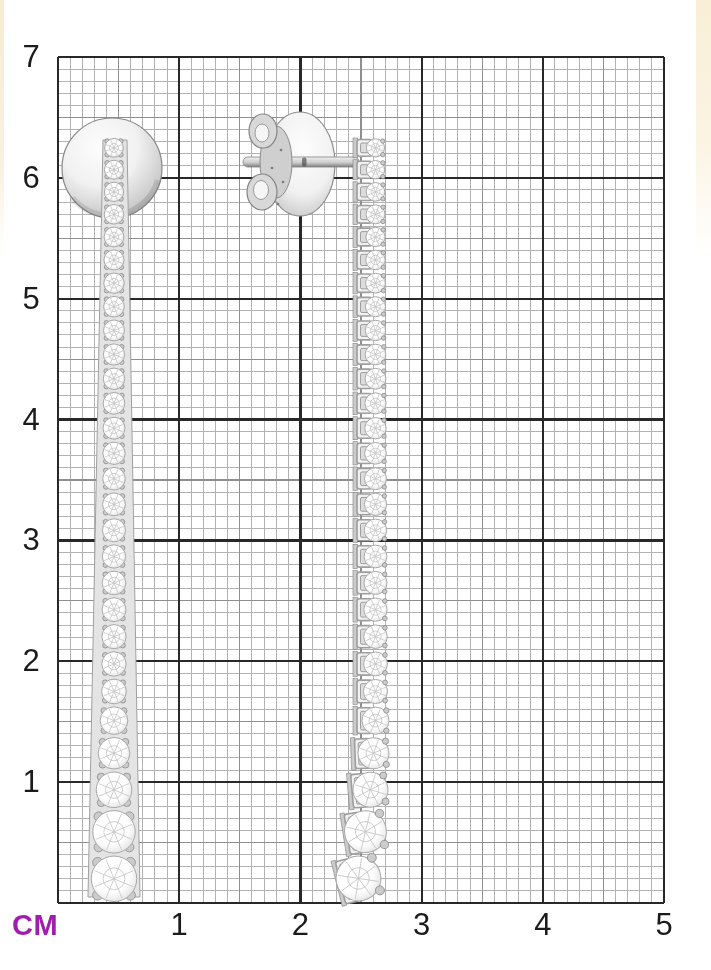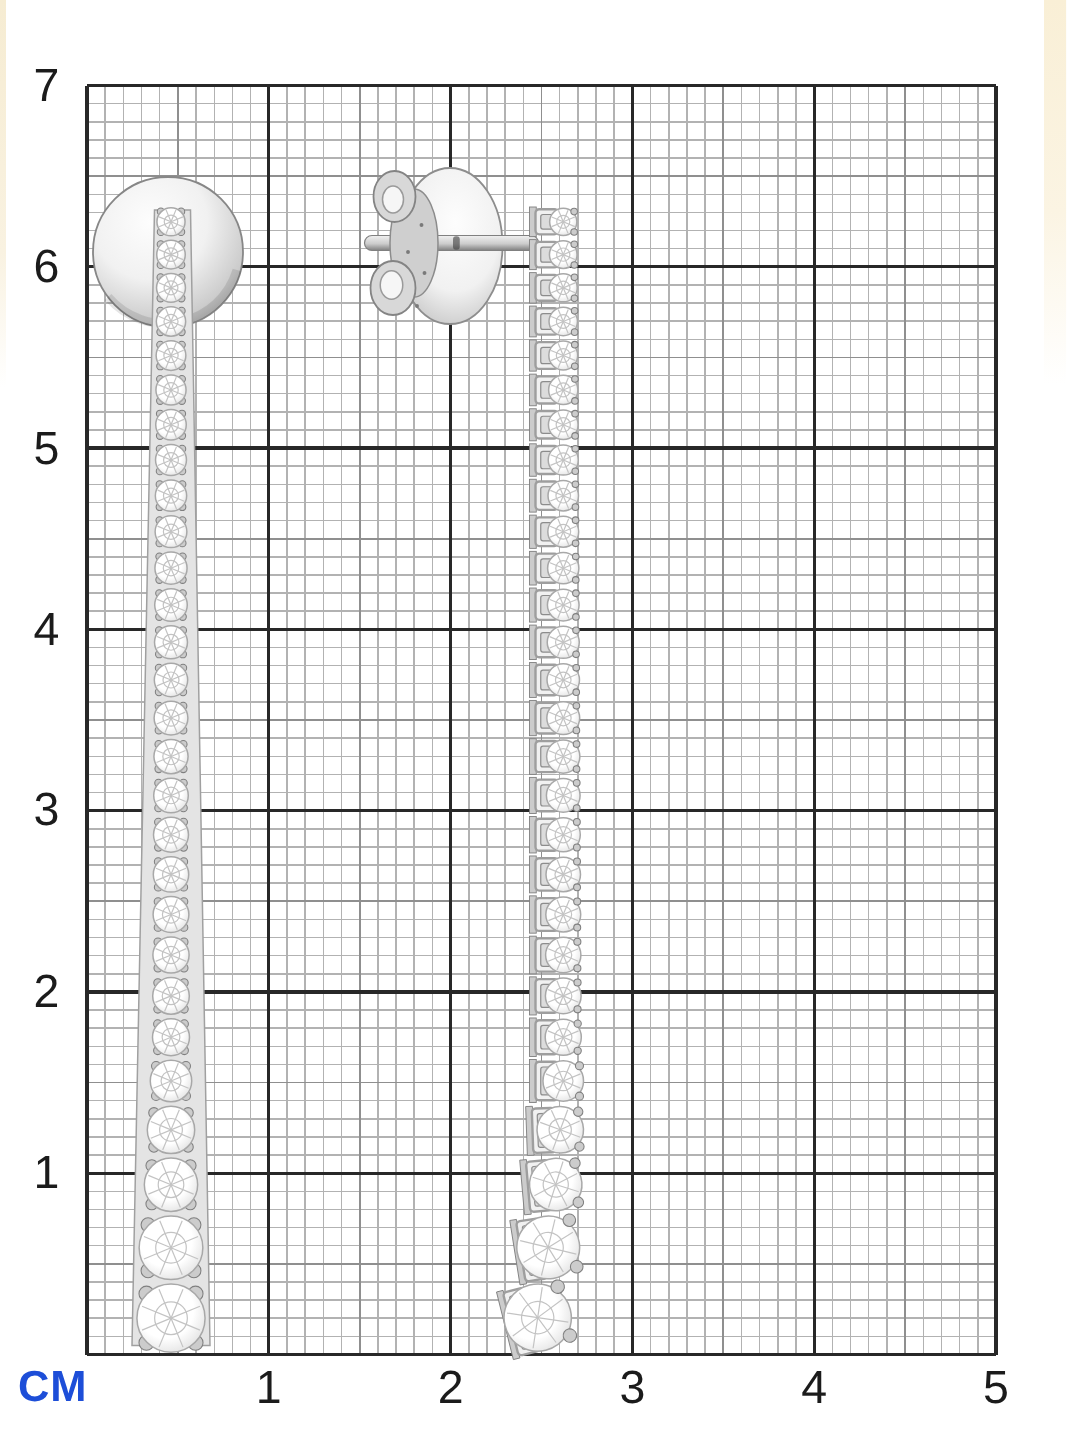--- a/index.html
+++ b/index.html
@@ -1,21 +1,21 @@
 <!DOCTYPE html>
 <html><head>
 <meta charset="utf-8">
 <style>
   html,body{margin:0;padding:0;background:#ffffff;}
   .stage{position:relative;width:711px;height:970px;background:#fff;overflow:hidden;
          font-family:"Liberation Sans", sans-serif;}
   .stage svg{position:absolute;left:0;top:0;}
   .tick{position:absolute;width:44px;text-align:center;font-size:31px;line-height:32px;
         color:#1b1b1b;transform:translate(-22px,-16px);letter-spacing:0;}
-  .unit{position:absolute;font-size:29px;line-height:32px;font-weight:700;color:#1d4ed8;
+  .unit{position:absolute;font-size:29px;line-height:32px;font-weight:700;color:#a21caf;
         transform:translate(-24px,-16px);letter-spacing:1px;}
   .tint-left{position:absolute;left:0;top:0;width:4px;height:258px;
         background:linear-gradient(180deg,#f6ecd2 0%,#f9f2e1 65%,rgba(250,244,228,0) 100%);}
   .tint-right{position:absolute;right:0;top:0;width:15px;height:256px;
         background:linear-gradient(180deg,#f9efd6 0%,#fbf4e3 55%,rgba(251,244,227,0) 100%);}
 </style>
 </head>
 <body>
 
 <div class="stage">

